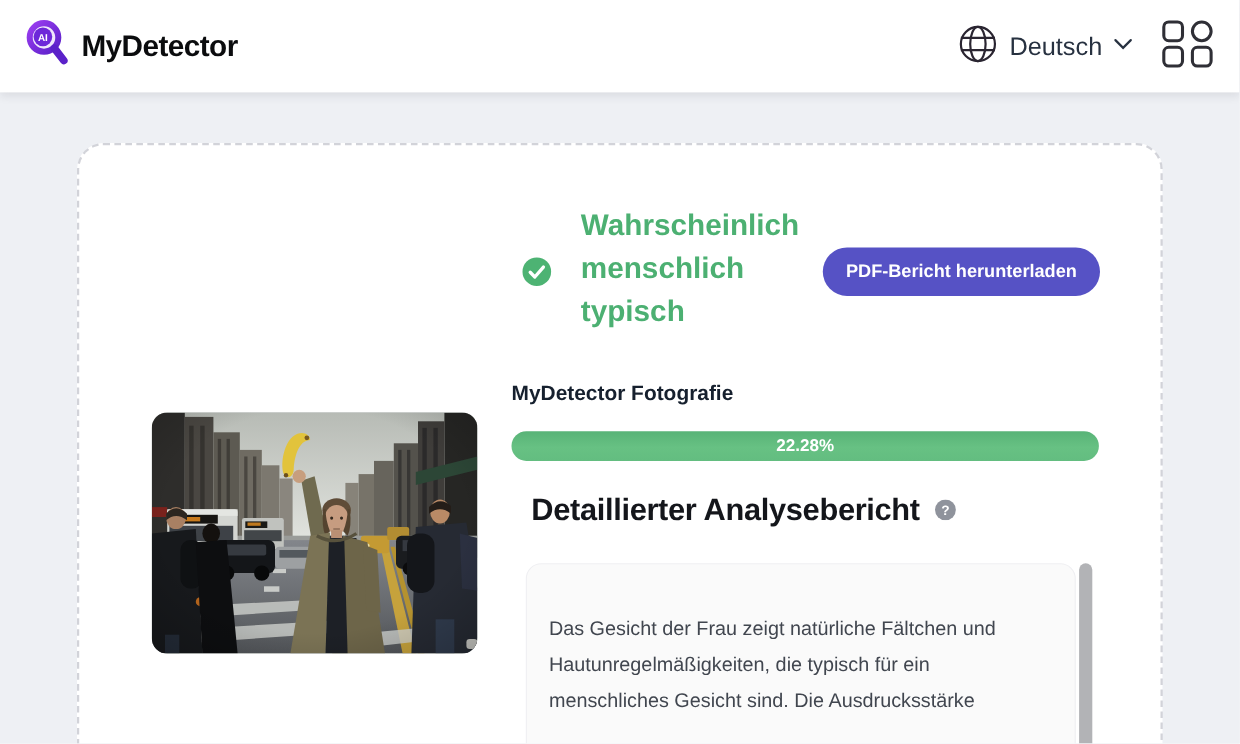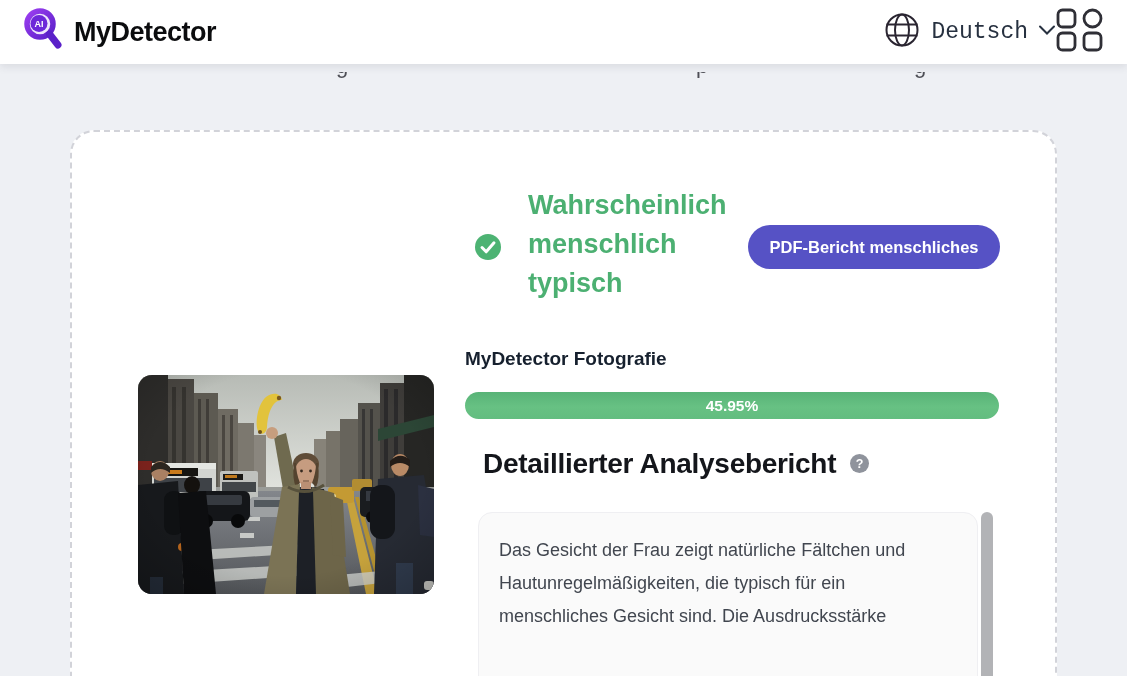--- a/index.html
+++ b/index.html
@@ -15,21 +15,21 @@
     width: 1127px;
     height: 676px;
     background: linear-gradient(#e9eaee, #eef0f4 60px);
     overflow: hidden;
   }
 
   
   .header {
     position: absolute;
     top: 0; left: 0;
-    width: 1127px; height: 64px;
+    width: 1127px; height: 84px;
     background: #ffffff;
     box-shadow: 0 3px 8px rgba(40,40,60,0.10);
     z-index: 20;
     display: flex;
     align-items: center;
     justify-content: space-between;
     padding: 0 24px 0 22px;
   }
   .brand {
     display: flex;
@@ -39,21 +39,21 @@
   }
   .brand-name {
     font-size: 27px;
     font-weight: 700;
     color: #0b0c0e;
     letter-spacing: -0.5px;
   }
   .header-right {
     display: flex;
     align-items: center;
-    font-family: Liberation Mono, monospace;
+    gap: 26px;
   }
   .lang-switch {
     display: flex;
     align-items: center;
     gap: 10px;
     cursor: pointer;
   }
   .lang-label {
     font-size: 23px;
     color: #273140;
@@ -191,21 +191,21 @@
     display: flex;
     align-items: center;
     gap: 11px;
   }
   .section-heading {
     font-size: 18.5px;
     font-weight: 700;
     color: #23262b;
   }
   .section-body {
-    margin-top: 0;
+    margin-top: 21px;
     width: 458px;
     font-size: 18px;
     line-height: 33px;
     color: #41464f;
   }
   .panel-scrollbar {
     position: absolute;
     left: 981px; top: 512px;
     width: 12px; height: 200px;
     border-radius: 6px;
@@ -426,25 +426,25 @@
   <div class="verdict-row">
     <span class="check-icon">
       <svg width="28" height="28" viewBox="0 0 28 28">
         <circle cx="14" cy="14" r="13" fill="#4db373"></circle>
         <path d="M8 14.5 L12.2 18.8 L20 9.8" fill="none" stroke="#ffffff" stroke-width="3" stroke-linecap="round" stroke-linejoin="round"></path>
       </svg>
     </span>
     <div class="verdict-text">Wahrscheinlich menschlich typisch</div>
   </div>
 
-  <button class="pdf-btn">PDF-Bericht menschliches</button>
+  <button class="pdf-btn">PDF-Bericht herunterladen</button>
 
   <div class="category-label">MyDetector Fotografie</div>
   <div class="progress-track">
-    <span class="progress-value">45.95%</span>
+    <span class="progress-value">22.28%</span>
   </div>
 
   <div class="report-title-row">
     <span class="report-title">Detaillierter Analysebericht</span>
     <span class="help-icon">
       <svg width="19" height="19" viewBox="0 0 19 19">
         <circle cx="9.5" cy="9.5" r="9.5" fill="#8f939c"></circle>
         <text x="9.5" y="13.8" text-anchor="middle" font-family="Liberation Sans, sans-serif" font-size="12.5" font-weight="bold" fill="#ffffff">?</text>
       </svg>
     </span>

